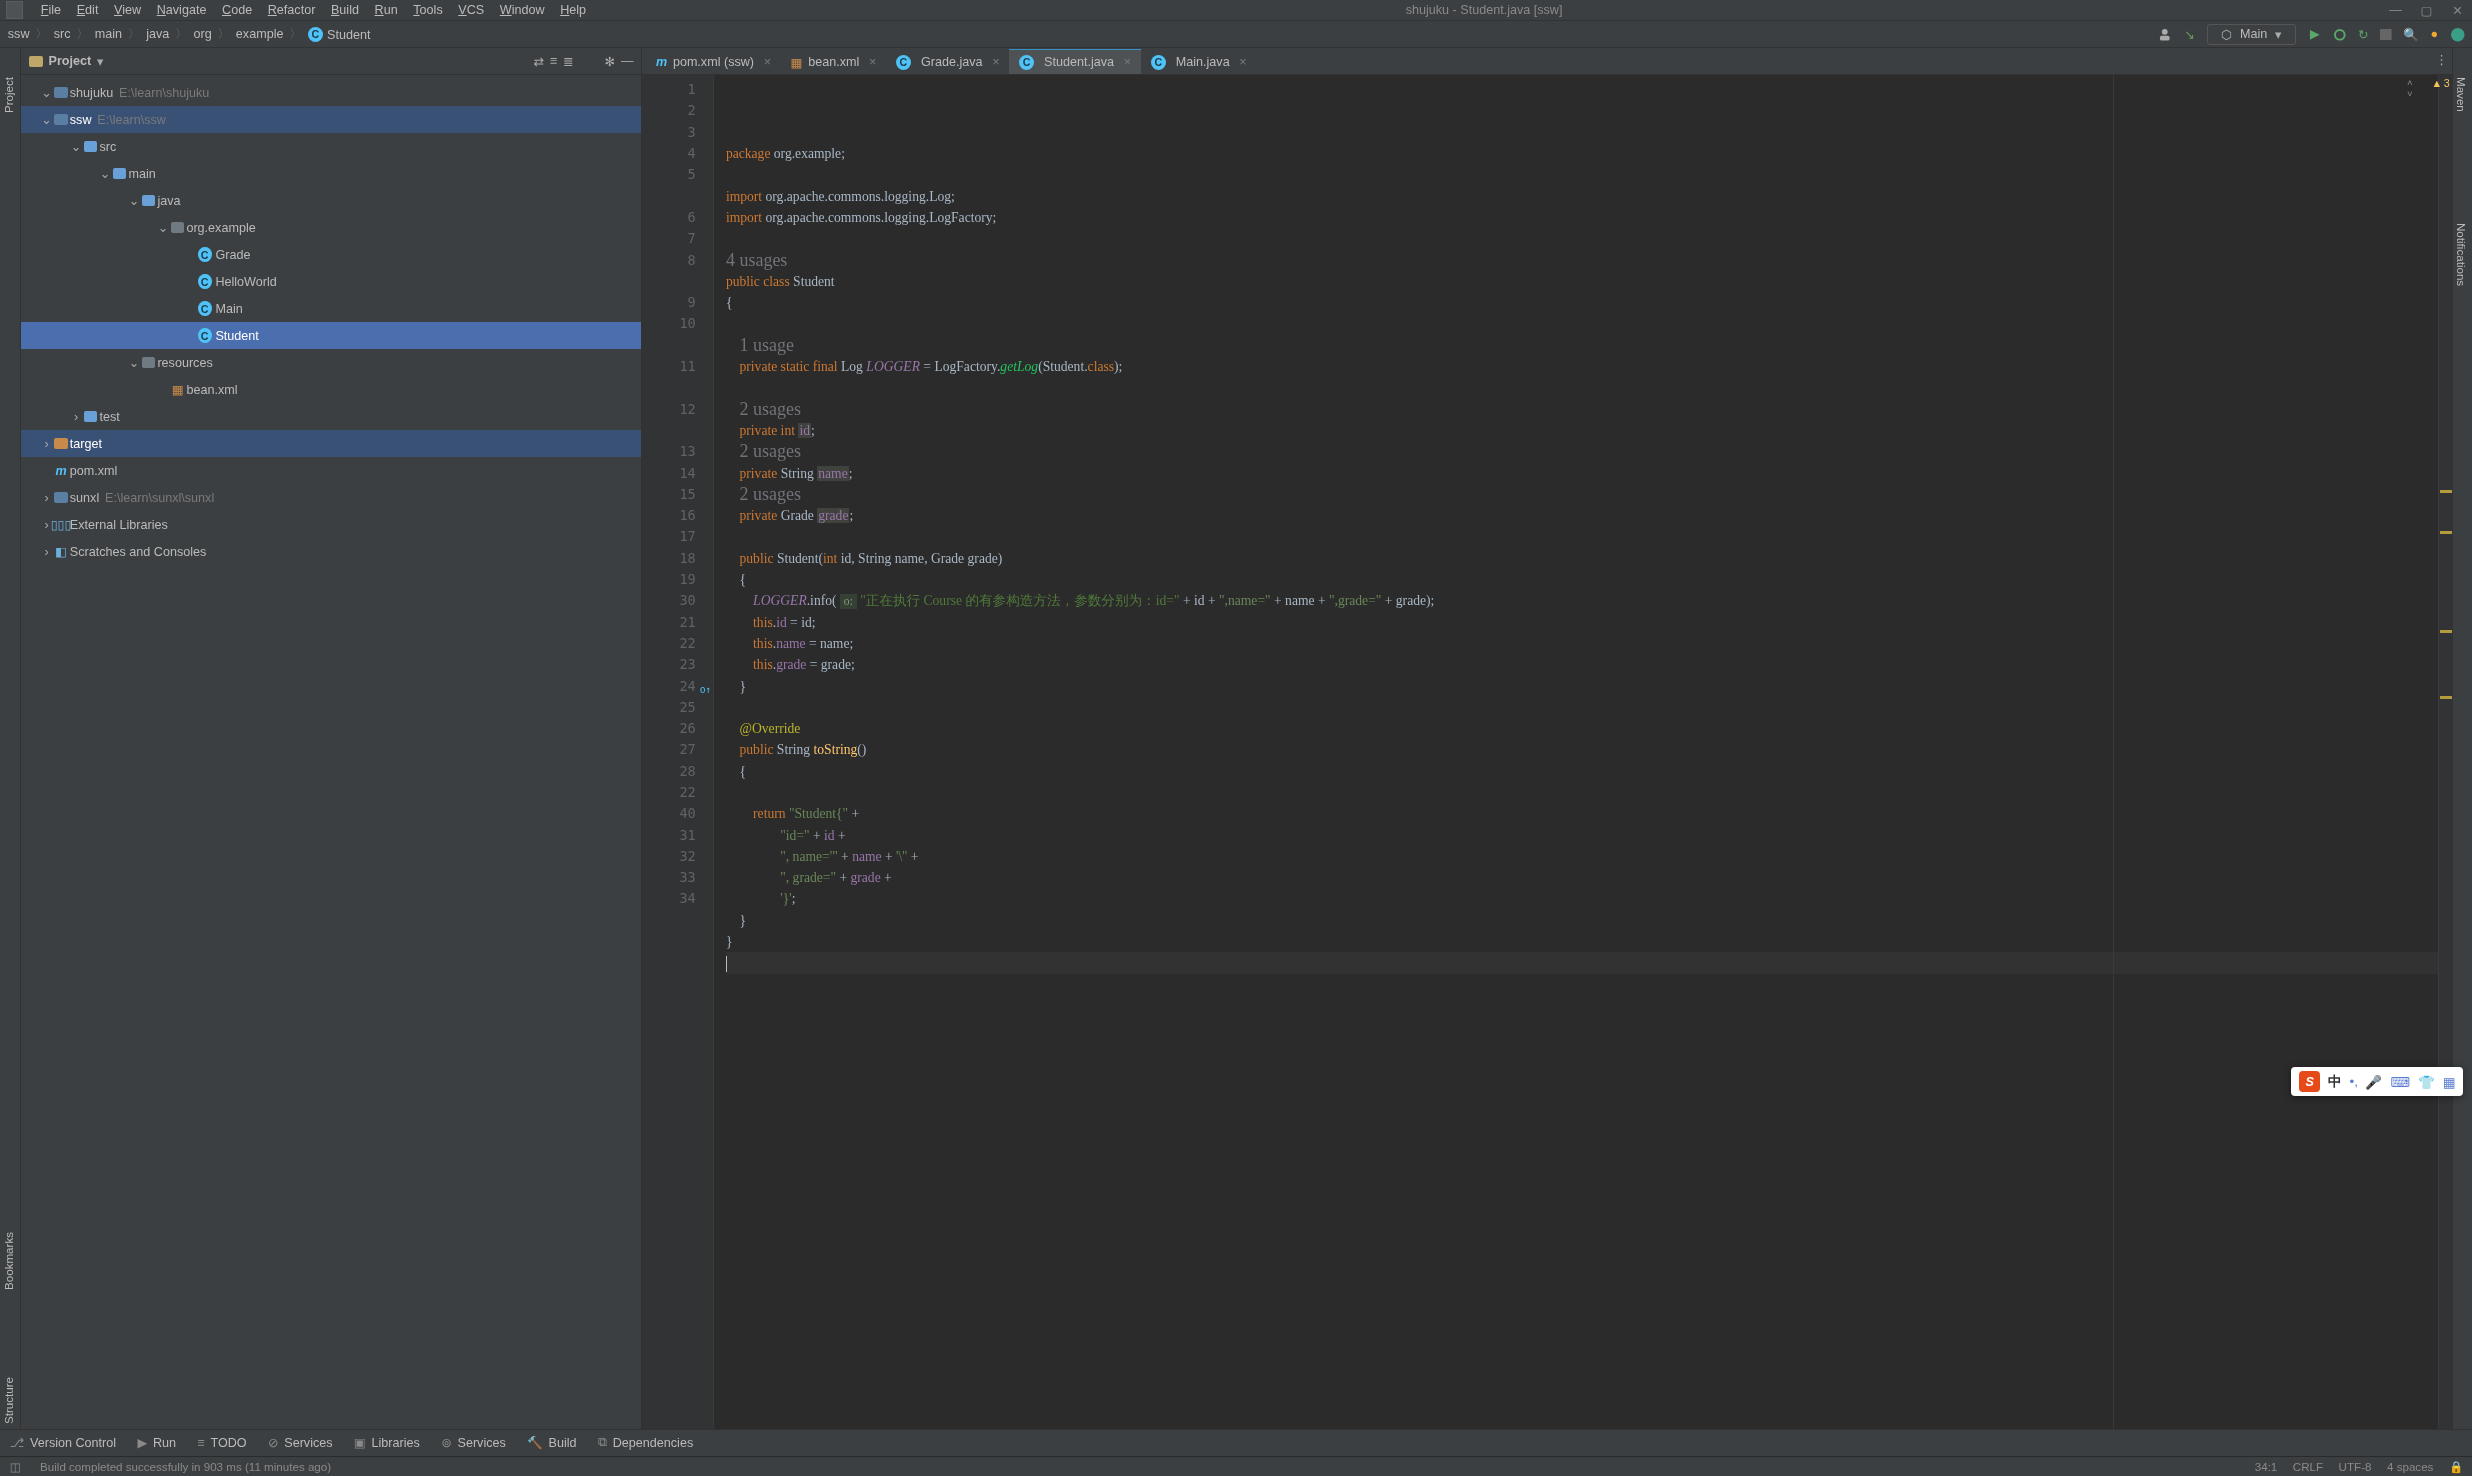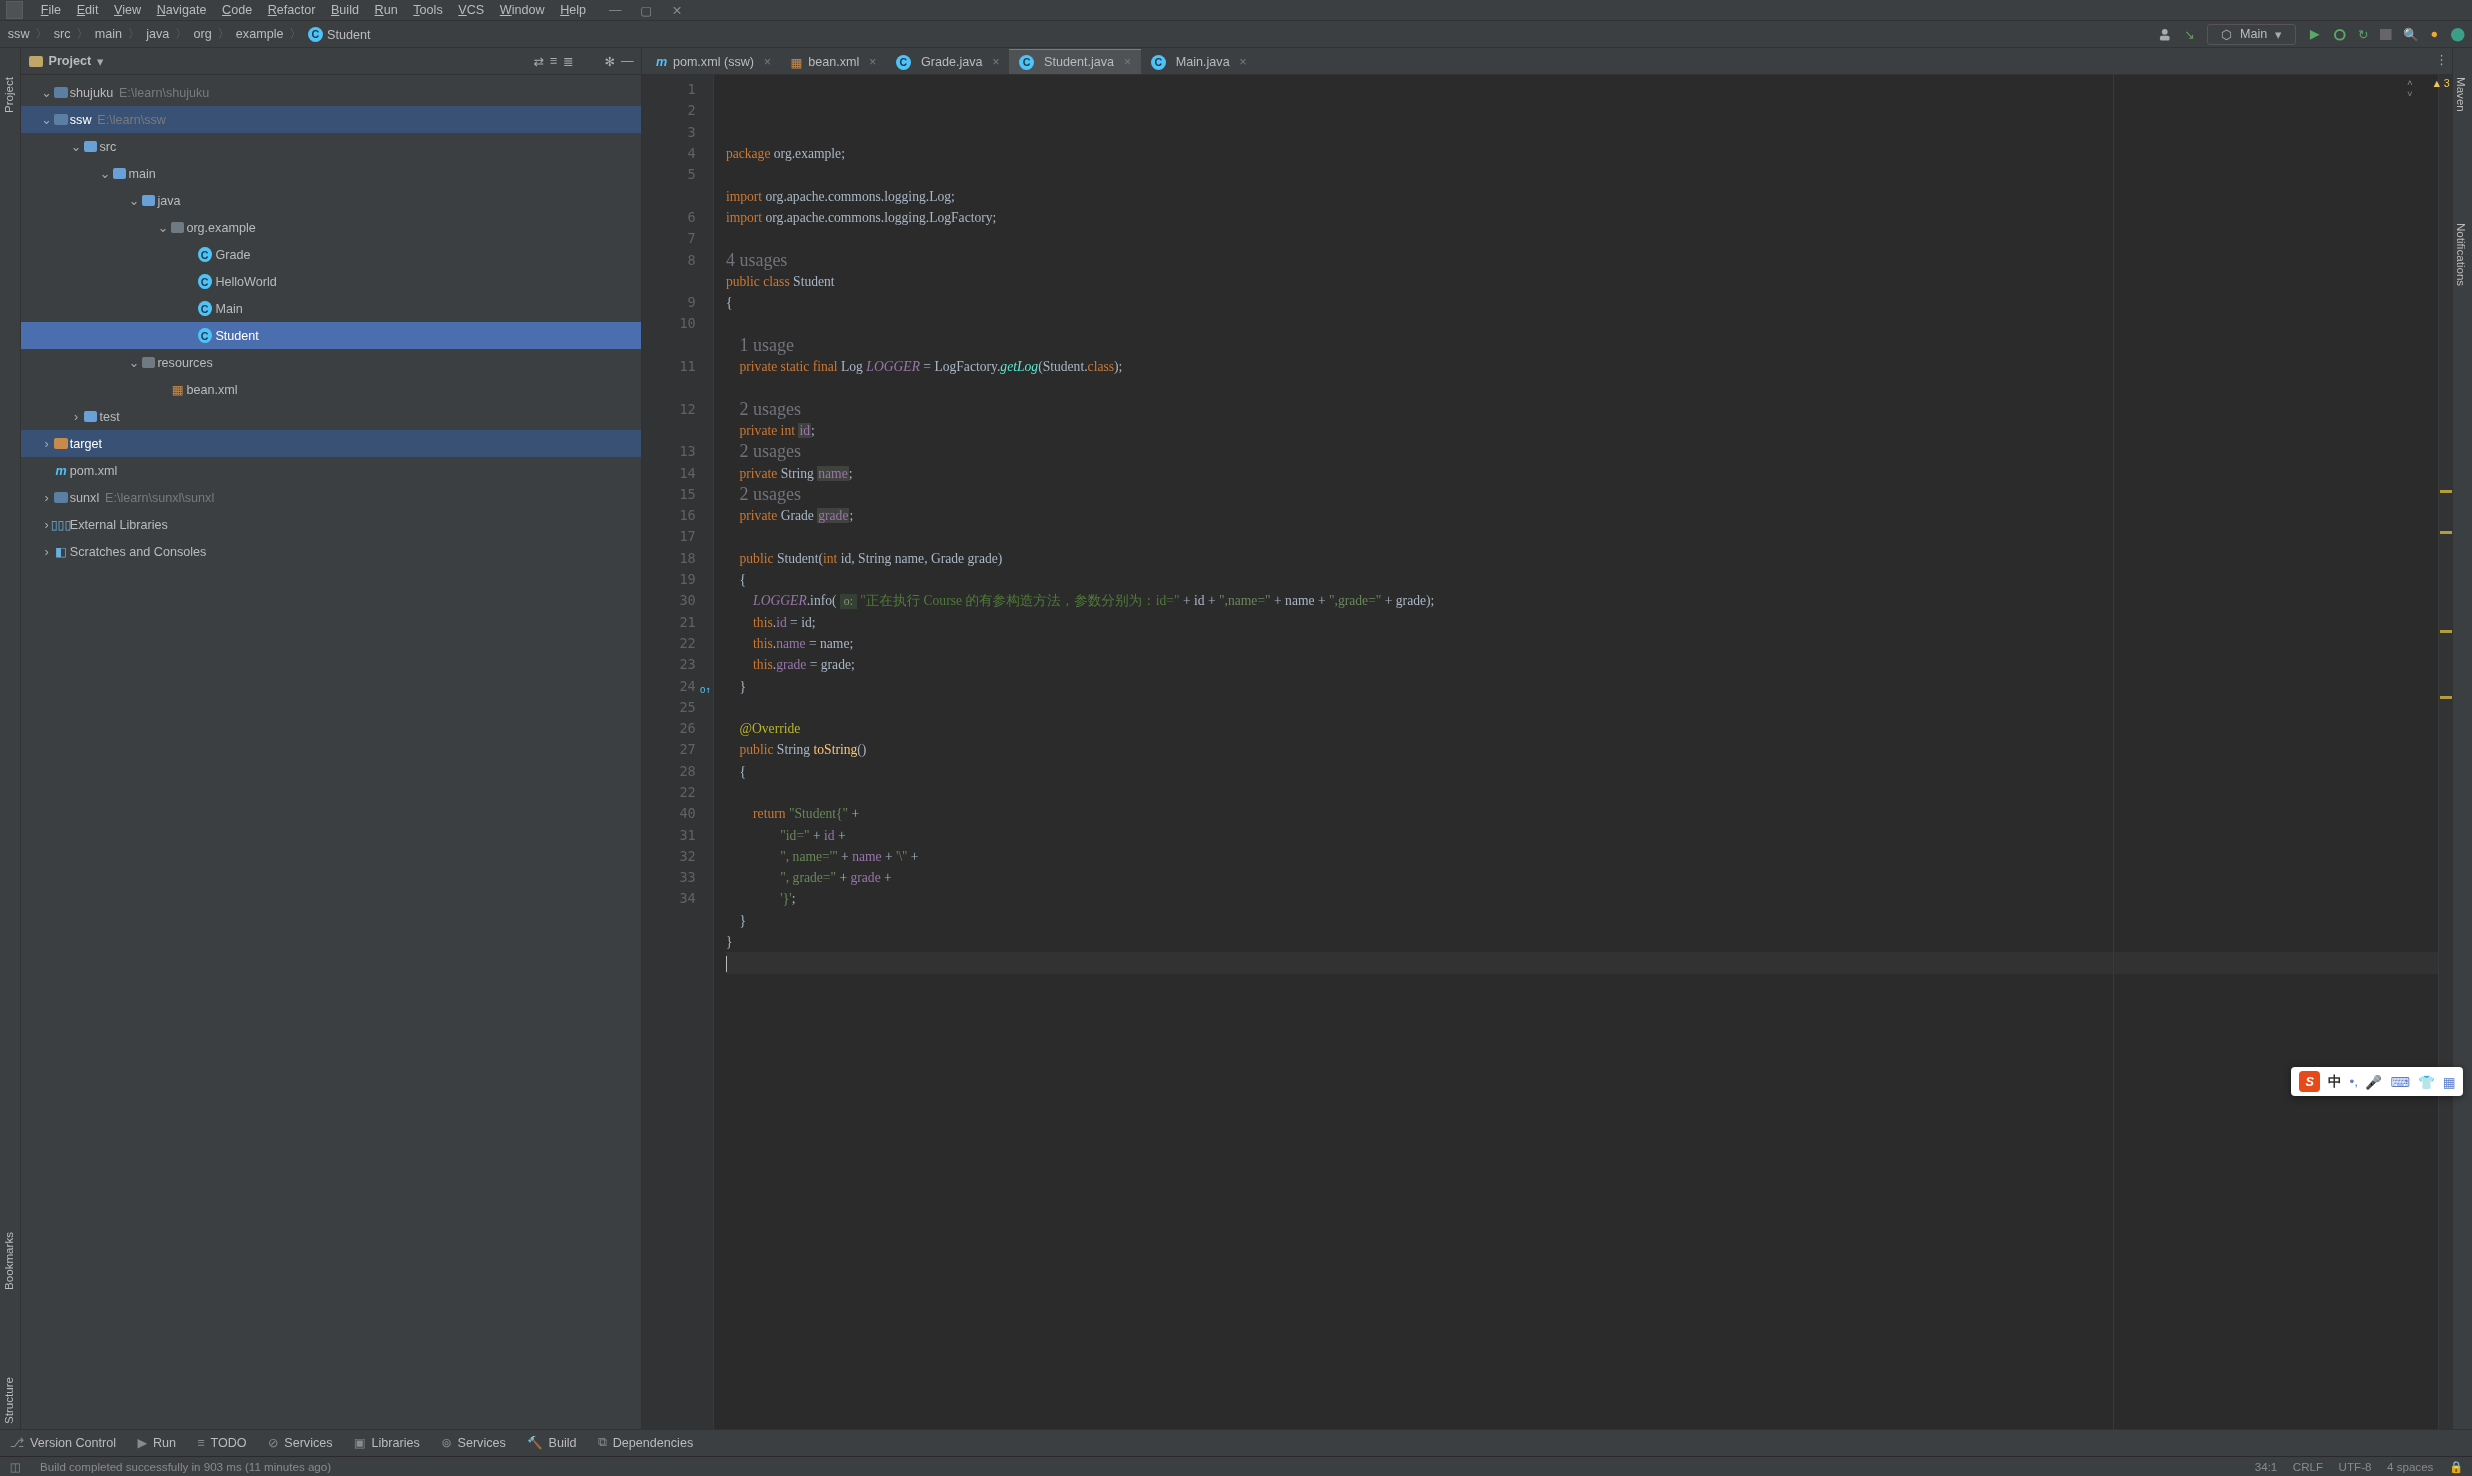--- a/index.html
+++ b/index.html
@@ -205,21 +205,21 @@
 }
 .code .line { height: 21.3px; }
 .kw { color: #cc7832; }
 .str { color: #6a8759; }
 .strch { color: #507a3a; }
 .fld { color: #9876aa; }
 .fldhl { background: #40423d; color:#9876aa; padding:0 1px; }
 .cls { color: #a9b7c6; }
 .ann { color: #bbb529; }
 .mtd { color: #ffc66d; }
-.mtdI { color: #5eead4; font-style: italic; }
+.mtdI { color: #22c55e; font-style: italic; }
 .stat { color: #9876aa; font-style: italic; }
 .inj { background:#364135; color:#899878; padding:1px 3.9px; font-size:11.6px; }
 .hint-txt { color: #72737a; font-size:18px; }
 .cursor-line { background: #323232; }
 .caret { display:inline-block; width:1px; height:15.5px; background:#bbb; vertical-align:middle; }
 .right-margin { position:absolute; top:0; bottom:0; left:1399px; width:1px; background:#3a3a3a; }
 
 .marker-bar {
   width: 13.6px;
   background: #313335;
@@ -283,20 +283,21 @@
       <div class="menu-item"><span class="u">N</span>avigate</div>
       <div class="menu-item"><span class="u">C</span>ode</div>
       <div class="menu-item"><span class="u">R</span>efactor</div>
       <div class="menu-item"><span class="u">B</span>uild</div>
       <div class="menu-item"><span class="u">R</span>un</div>
       <div class="menu-item"><span class="u">T</span>ools</div>
       <div class="menu-item"><span class="u">V</span>CS</div>
       <div class="menu-item"><span class="u">W</span>indow</div>
       <div class="menu-item"><span class="u">H</span>elp</div>
     </div>
+  <div class="spacer">shujuku - Student.java [ssw]</div>
   <div class="win-btn">—</div>
   <div class="win-btn">▢</div>
   <div class="win-btn">✕</div>
 </div>
 
 <div class="navbar">
   <div id="crumbs" style="display:flex; align-items:center;">
       <span class="crumb">ssw</span>
       <span class="sep">〉</span>
       <span class="crumb">src</span>

